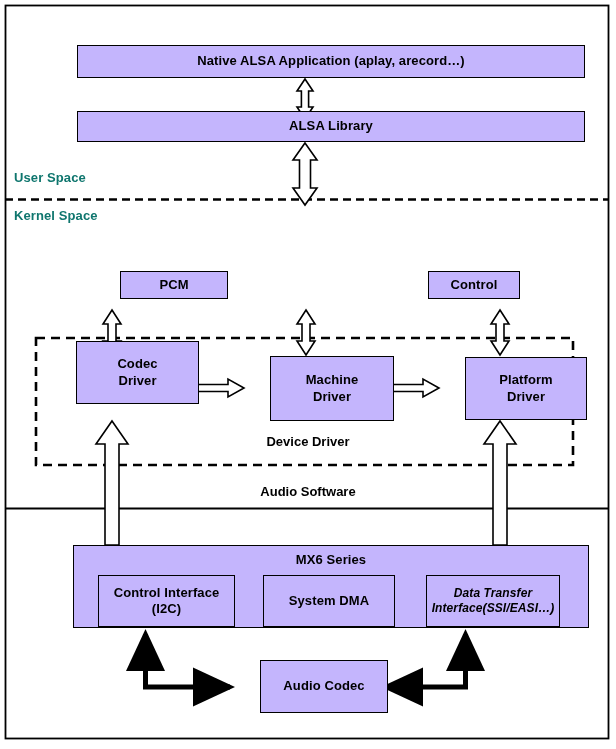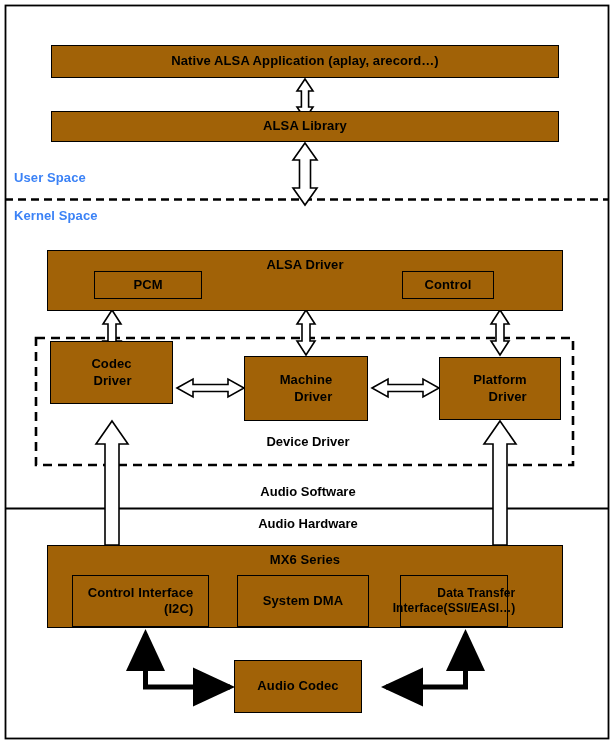--- a/index.html
+++ b/index.html
@@ -18,35 +18,36 @@
   svg.layer {
     position: absolute;
     left: 0;
     top: 0;
     width: 616px;
     height: 749px;
   }
   .box {
     position: absolute;
     border: 1.6px solid #000000;
-    background: #a16207;
+    background: #c4b5fd;
     box-sizing: border-box;
     display: flex;
     align-items: center;
     justify-content: center;
-    text-align: right;
+    text-align: center;
     color: #000000;
     font-size: 13px;
     line-height: 1.25;
     font-weight: 600;
     letter-spacing: 0.1px;
+    margin-left: 26px;
   }
   .plainlabel {
     position: absolute;
-    color: #3b82f6;
+    color: #0f766e;
     font-size: 13px;
     font-weight: 600;
     letter-spacing: 0.1px;
     white-space: nowrap;
   }
   .centerlabel {
     position: absolute;
     color: #000000;
     font-size: 13px;
     font-weight: 600;
@@ -104,50 +105,46 @@
   </svg>
 
   <div class="box" style="left:51px; top:45px; width:508px; height:33px;">Native ALSA Application (aplay, arecord…)</div>
 
   <div class="box" style="left:51px; top:111px; width:508px; height:31px;">ALSA Library</div>
 
   <div class="plainlabel" style="left:14px; top:170px;">User Space</div>
 
   <div class="plainlabel" style="left:14px; top:208px;">Kernel Space</div>
 
-  <div class="box" style="left:47px; top:250px; width:516px; height:61px; align-items:flex-start; justify-content:center;">
-    <span style="margin-top:6px;">ALSA Driver</span>
-  </div>
 
   <div class="box" style="left:94px; top:271px; width:108px; height:28px;">PCM</div>
 
   <div class="box" style="left:402px; top:271px; width:92px; height:28px;">Control</div>
 
   <div class="box twoline" style="left:50px; top:341px; width:123px; height:63px;">Codec
 Driver</div>
 
   <div class="box twoline" style="left:244px; top:356px; width:124px; height:65px;">Machine
 Driver</div>
 
   <div class="box twoline" style="left:439px; top:357px; width:122px; height:63px;">Platform
 Driver</div>
 
   <div class="centerlabel" style="top:434px;">Device Driver</div>
 
   <div class="centerlabel" style="top:484px;">Audio Software</div>
 
-  <div class="centerlabel" style="top:516px;">Audio Hardware</div>
 
   <div class="box" style="left:47px; top:545px; width:516px; height:83px; align-items:flex-start; justify-content:center;">
     <span style="margin-top:6px;">MX6 Series</span>
   </div>
 
   <div class="box twoline" style="left:72px; top:575px; width:137px; height:52px;">Control Interface
 (I2C)</div>
 
   <div class="box" style="left:237px; top:575px; width:132px; height:52px;">System DMA</div>
 
-  <div class="box twoline" style="left:400px; top:575px; width:108px; height:52px; font-size:12px;">Data Transfer
+  <div class="box twoline" style="left:400px; top:575px; width:134px; height:52px; font-size:12px;font-style:italic;">Data Transfer
 Interface(SSI/EASI…)</div>
 
   <div class="box" style="left:234px; top:660px; width:128px; height:53px;">Audio Codec</div>
 
 </div>
 
 </body></html>

